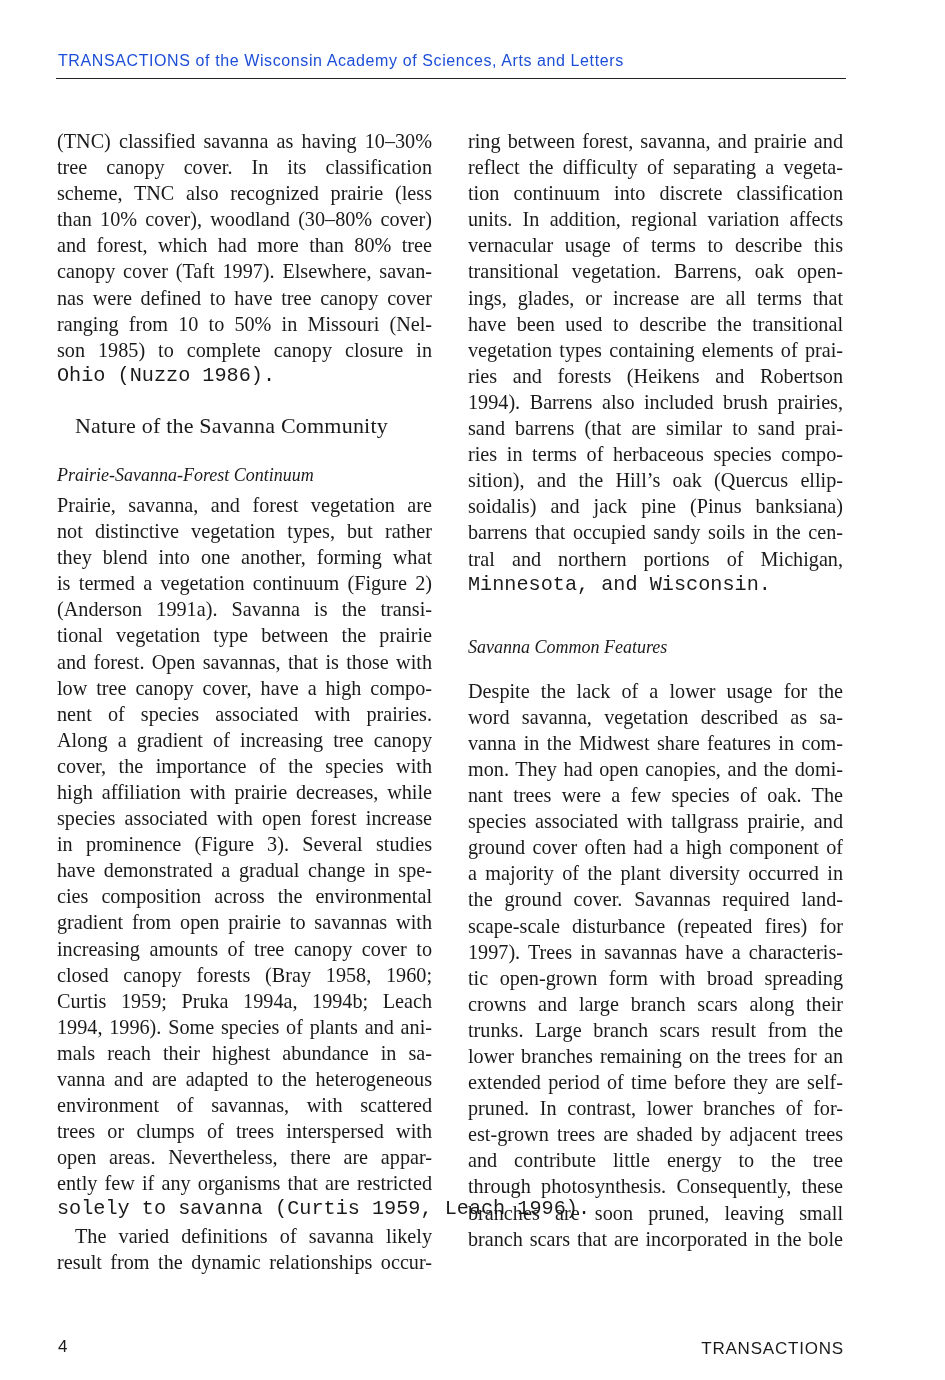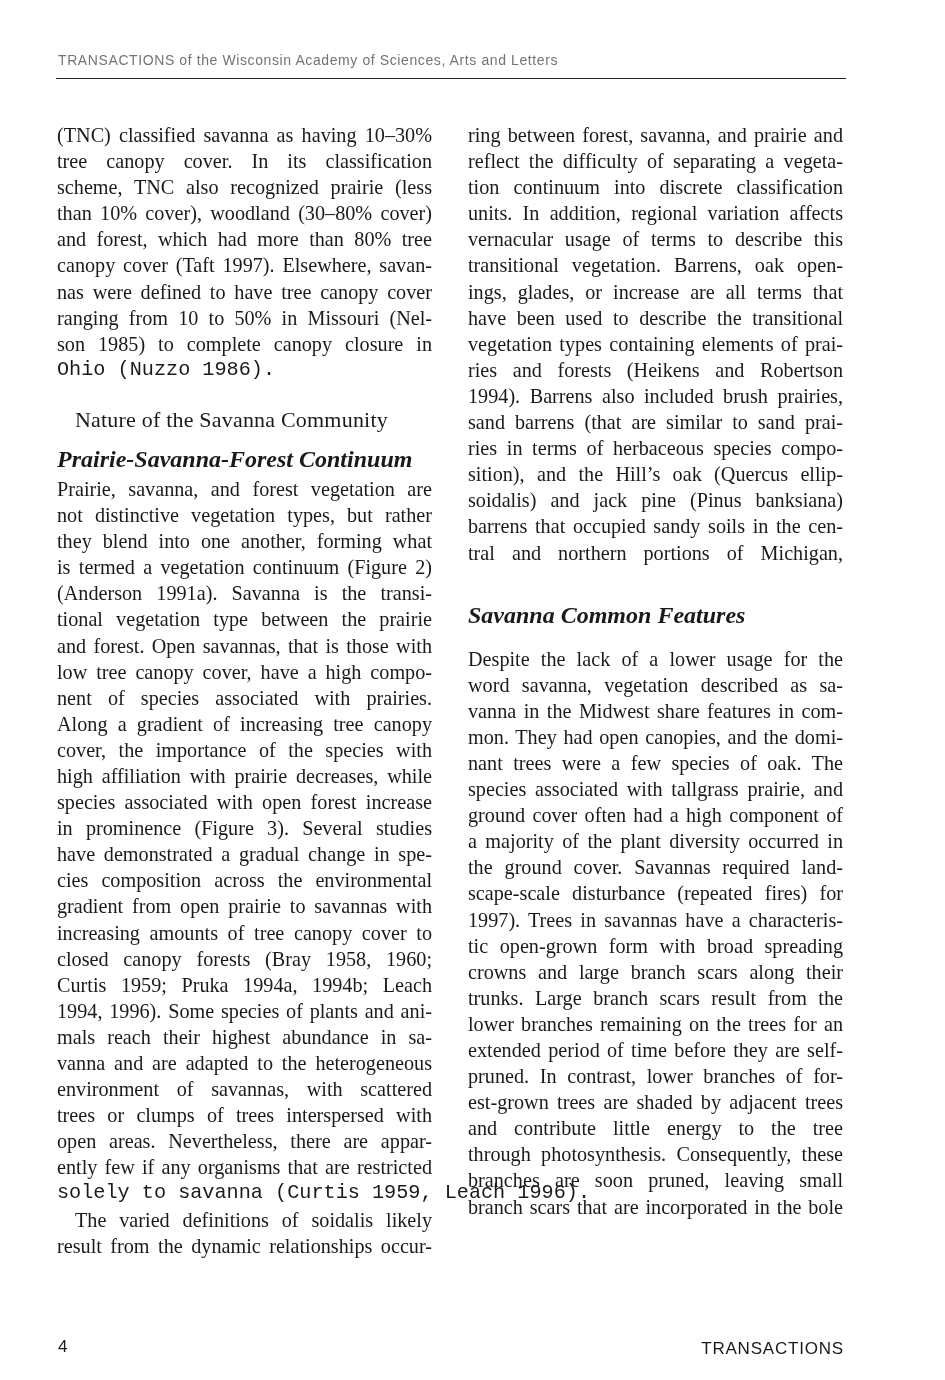--- a/index.html
+++ b/index.html
@@ -4,45 +4,45 @@
 <style>
   html, body { margin: 0; padding: 0; background: #ffffff; }
   body {
     width: 945px; height: 1380px; position: relative; overflow: hidden;
     font-family: "Liberation Serif", "DejaVu Serif", serif;
     color: #1a1a1a;
   }
   .running-head {
     position: absolute; left: 58px; top: 52px; width: 786px;
     font-family: "Liberation Sans", "DejaVu Sans", sans-serif;
-    font-size: 14px; letter-spacing: 0.6px; color: #737373;
+    font-size: 16px; letter-spacing: 0.6px; color: #1d4ed8;
     white-space: nowrap;
   }
   .head-rule {
     position: absolute; left: 56px; top: 78px; width: 790px; height: 0;
     border-top: 1.6px solid #222;
   }
-  .col { position: absolute; top: 122px; width: 375px; }
+  .col { position: absolute; top: 128px; width: 375px; }
   .col-left { left: 57px; }
   .col-right { left: 468px; }
   .line {
     display: block; height: 26.1px; line-height: 26.1px;
     font-size: 20.2px; text-align: justify; text-align-last: justify;
     white-space: nowrap; overflow: visible;
   }
   .line.last { text-align-last: left; font-family: Liberation Mono, monospace; }
   .line.indent { text-indent: 18px; }
   .gap-med { height: 22px; }
   .section-heading {
     display: block; font-size: 22px; line-height: 30px; height: 30px;
-    padding-left: 18px; letter-spacing: 0.2px; margin-bottom: 9px;
+    padding-left: 18px; letter-spacing: 0.2px; margin-bottom: 19px;
   }
   .sub-heading {
-    display: block; font-style: italic; font-size: 24px; line-height: 30px;
-    height: 30px; font-weight: 700; margin-bottom: 2px;
+    display: block; font-style: italic; font-size: 18px; line-height: 30px;
+    height: 30px; font-weight: 400; margin-bottom: 2px;
   }
   .footer-num {
     position: absolute; left: 58px; top: 1337px;
     font-family: "Liberation Sans", "DejaVu Sans", sans-serif; font-size: 17px;
   }
   .footer-title {
     position: absolute; right: 101px; top: 1339px;
     font-family: "Liberation Sans", "DejaVu Sans", sans-serif; font-size: 17px;
     letter-spacing: 0.8px;
   }
@@ -93,21 +93,21 @@
     <span class="line">1994, 1996). Some species of plants and ani-</span>
     <span class="line">mals reach their highest abundance in sa-</span>
     <span class="line">vanna and are adapted to the heterogeneous</span>
     <span class="line">environment of savannas, with scattered</span>
     <span class="line">trees or clumps of trees interspersed with</span>
     <span class="line">open areas. Nevertheless, there are appar-</span>
     <span class="line">ently few if any organisms that are restricted</span>
     <span class="line last">solely to savanna (Curtis 1959, Leach 1996).</span>
   </div>
   <div>
-    <span class="line indent">The varied definitions of soidalis likely</span>
+    <span class="line indent">The varied definitions of savanna likely</span>
     <span class="line">result from the dynamic relationships occur-</span>
   </div>
 </div>
 
 <div class="col col-right">
   <div>
     <span class="line">ring between forest, savanna, and prairie and</span>
     <span class="line">reflect the difficulty of separating a vegeta-</span>
     <span class="line">tion continuum into discrete classification</span>
     <span class="line">units. In addition, regional variation affects</span>
@@ -117,20 +117,21 @@
     <span class="line">have been used to describe the transitional</span>
     <span class="line">vegetation types containing elements of prai-</span>
     <span class="line">ries and forests (Heikens and Robertson</span>
     <span class="line">1994). Barrens also included brush prairies,</span>
     <span class="line">sand barrens (that are similar to sand prai-</span>
     <span class="line">ries in terms of herbaceous species compo-</span>
     <span class="line">sition), and the Hill’s oak (Quercus ellip-</span>
     <span class="line">soidalis) and jack pine (Pinus banksiana)</span>
     <span class="line">barrens that occupied sandy soils in the cen-</span>
     <span class="line">tral and northern portions of Michigan,</span>
+    <span class="line last">Minnesota, and Wisconsin.</span>
   </div>
   <div style="height:34px"></div>
   <div class="sub-heading">Savanna Common Features</div>
   <div style="height:14px"></div>
   <div>
     <span class="line">Despite the lack of a lower usage for the</span>
     <span class="line">word savanna, vegetation described as sa-</span>
     <span class="line">vanna in the Midwest share features in com-</span>
     <span class="line">mon. They had open canopies, and the domi-</span>
     <span class="line">nant trees were a few species of oak. The</span>

